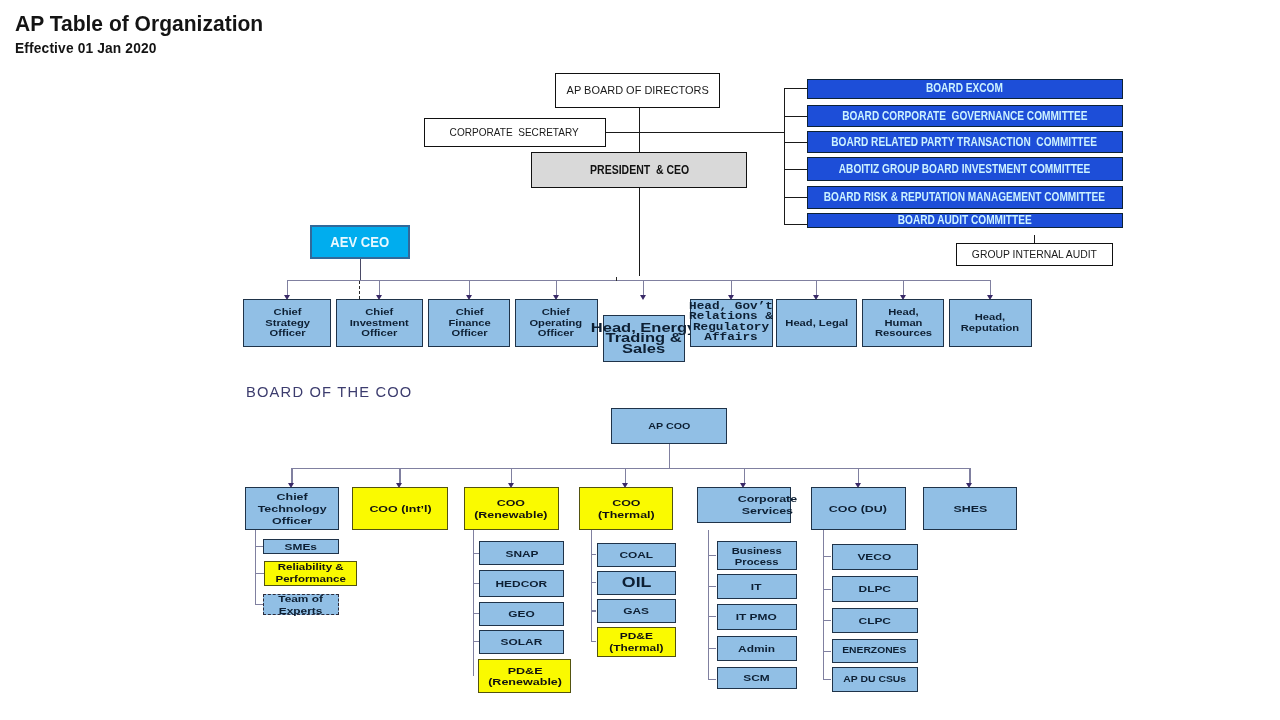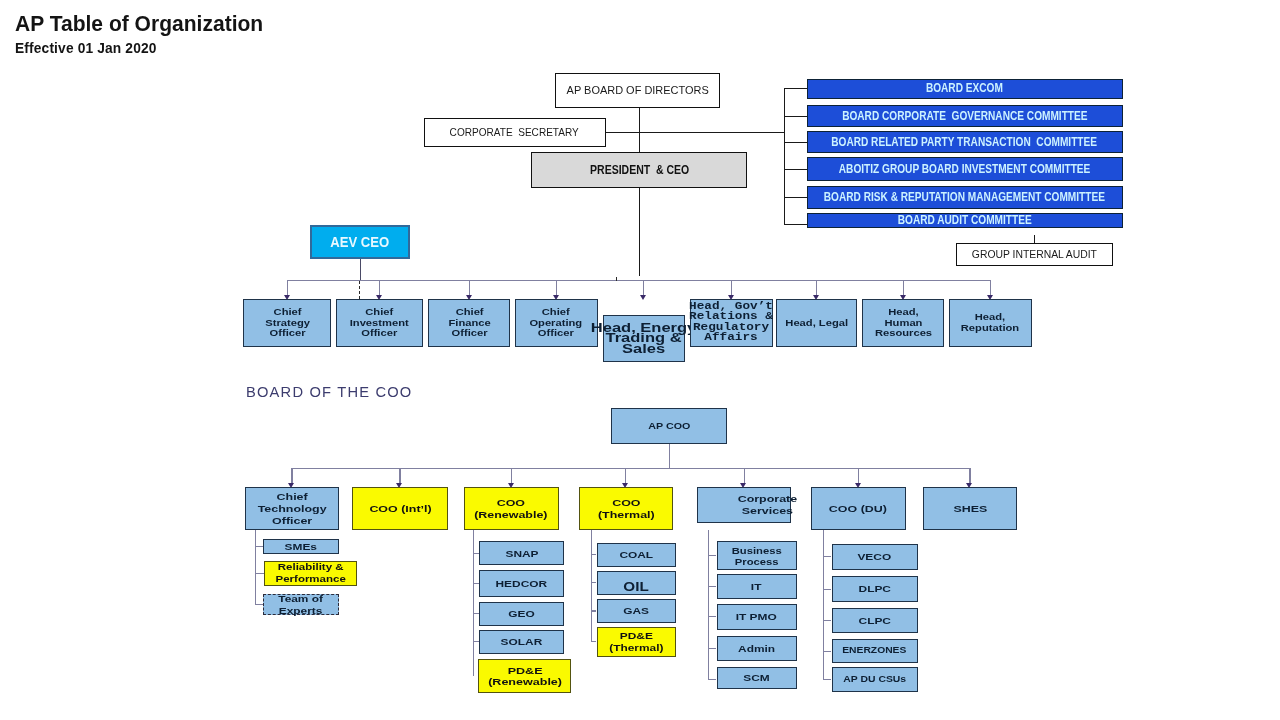--- a/index.html
+++ b/index.html
@@ -273,21 +273,21 @@
 </div>
     </div>
 <div class="abs ln" style="left:590.6px;top:530.4px;width:1.2px;height:111.3px;"></div>
 <div class="abs ln" style="left:590.6px;top:553.9px;width:5.9px;height:1.2px;"></div>
 <div class="abs node blue" style="left:596.5px;top:542.5px;width:79.5px;height:24.0px;font-size:9.4px;">
 <div class="nl" style="line-height:11.5px;transform:scaleX(1.27);">
 <span>COAL</span>
 </div>
     </div>
 <div class="abs ln" style="left:590.6px;top:582.2px;width:5.9px;height:1.2px;"></div>
-<div class="abs node blue" style="left:596.5px;top:571.0px;width:79.5px;height:23.6px;font-size:12px;align-items:flex-end;">
+<div class="abs node blue" style="left:596.5px;top:571.0px;width:79.5px;height:23.6px;font-size:14px;">
 <div class="nl" style="line-height:11.5px;transform:scaleX(1.27);">
 <span>OIL</span>
 </div>
     </div>
 <div class="abs ln" style="left:590.6px;top:610.4px;width:5.9px;height:1.2px;"></div>
 <div class="abs node blue" style="left:596.5px;top:599.1px;width:79.5px;height:23.7px;font-size:9.4px;">
 <div class="nl" style="line-height:11.5px;transform:scaleX(1.27);">
 <span>GAS</span>
 </div>
     </div>

